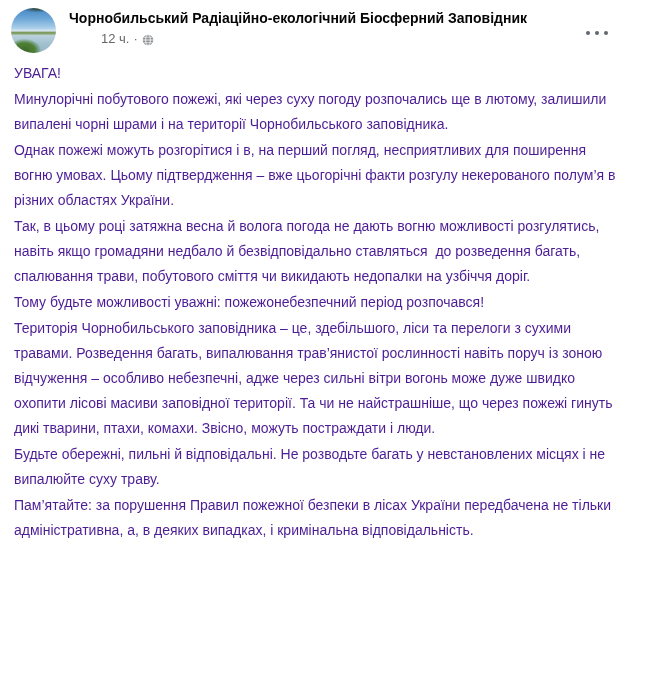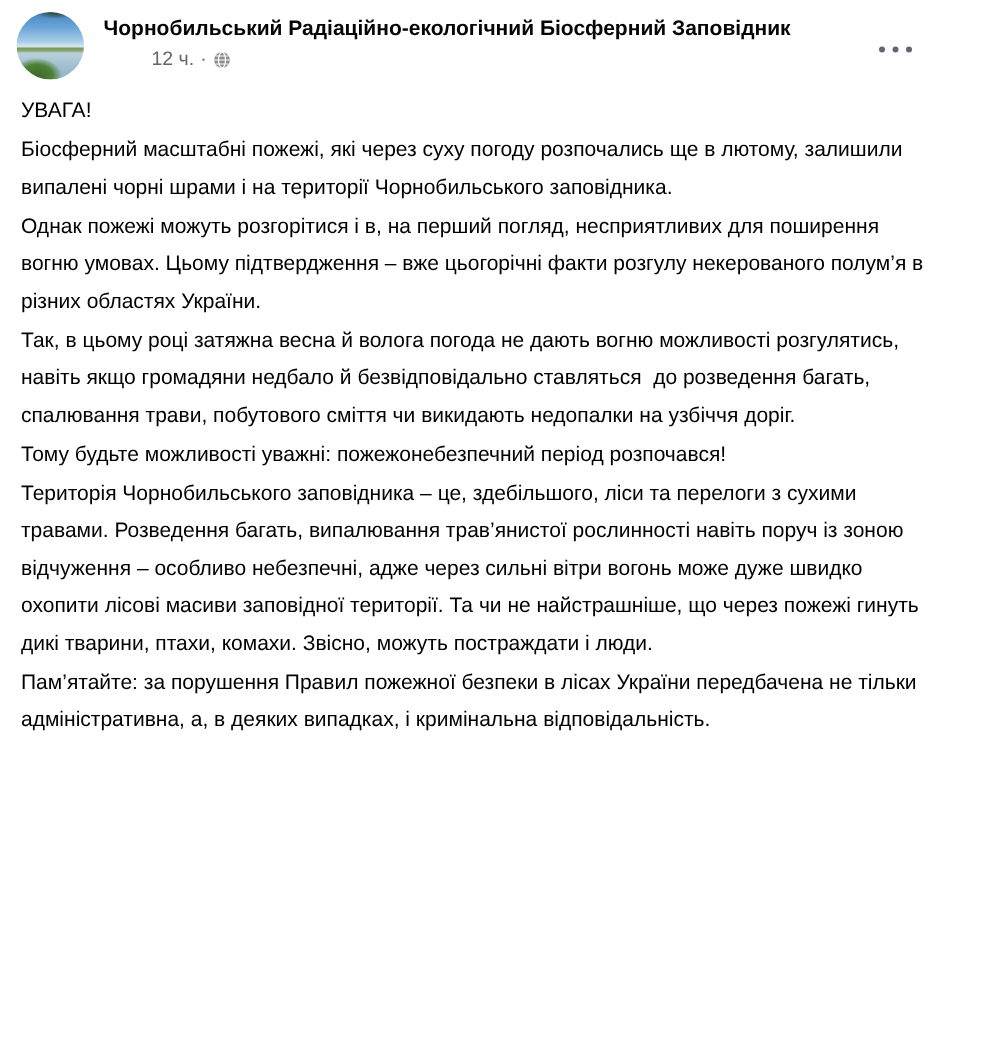--- a/index.html
+++ b/index.html
@@ -87,21 +87,21 @@
     background: #606770;
     display: block;
   }
   .post-text {
     padding: 8px 7px 0 14px;
   }
   .post-text p {
     margin: 0 0 1px 0;
     font-size: 14px;
     line-height: 25px;
-    color: #000000;
+    color: #4c1d95;
     white-space: pre-wrap;
   }
 </style>
 </head>
 <body>
 
 <div class="post-card">
 
   <div class="post-header">
     <div class="avatar"></div>
@@ -125,21 +125,22 @@
   <button class="options-btn">
     <span class="dots">
       <i></i>
         <i></i>
         <i></i>
     </span>
   </button>
 
   <div class="post-text">
     <p>УВАГА!</p>
-    <p>Біосферний масштабні пожежі, які через суху погоду розпочались ще в лютому, залишили випалені чорні шрами і на території Чорнобильського заповідника.</p>
+    <p>Минулорічні побутового пожежі, які через суху погоду розпочались ще в лютому, залишили випалені чорні шрами і на території Чорнобильського заповідника.</p>
     <p>Однак пожежі можуть розгорітися і в, на перший погляд, несприятливих для поширення вогню умовах. Цьому підтвердження – вже цьогорічні факти розгулу некерованого полум’я в різних областях України.</p>
     <p>Так, в цьому році затяжна весна й волога погода не дають вогню можливості розгулятись, навіть якщо громадяни недбало й безвідповідально ставляться  до розведення багать, спалювання трави, побутового сміття чи викидають недопалки на узбіччя доріг.</p>
     <p>Тому будьте можливості уважні: пожежонебезпечний період розпочався!</p>
     <p>Територія Чорнобильського заповідника – це, здебільшого, ліси та перелоги з сухими травами. Розведення багать, випалювання трав’янистої рослинності навіть поруч із зоною відчуження – особливо небезпечні, адже через сильні вітри вогонь може дуже швидко охопити лісові масиви заповідної території. Та чи не найстрашніше, що через пожежі гинуть дикі тварини, птахи, комахи. Звісно, можуть постраждати і люди.</p>
+    <p>Будьте обережні, пильні й відповідальні. Не розводьте багать у невстановлених місцях і не випалюйте суху траву.</p>
     <p>Пам’ятайте: за порушення Правил пожежної безпеки в лісах України передбачена не тільки адміністративна, а, в деяких випадках, і кримінальна відповідальність.</p>
   </div>
 
 </div>
 
 </body></html>

